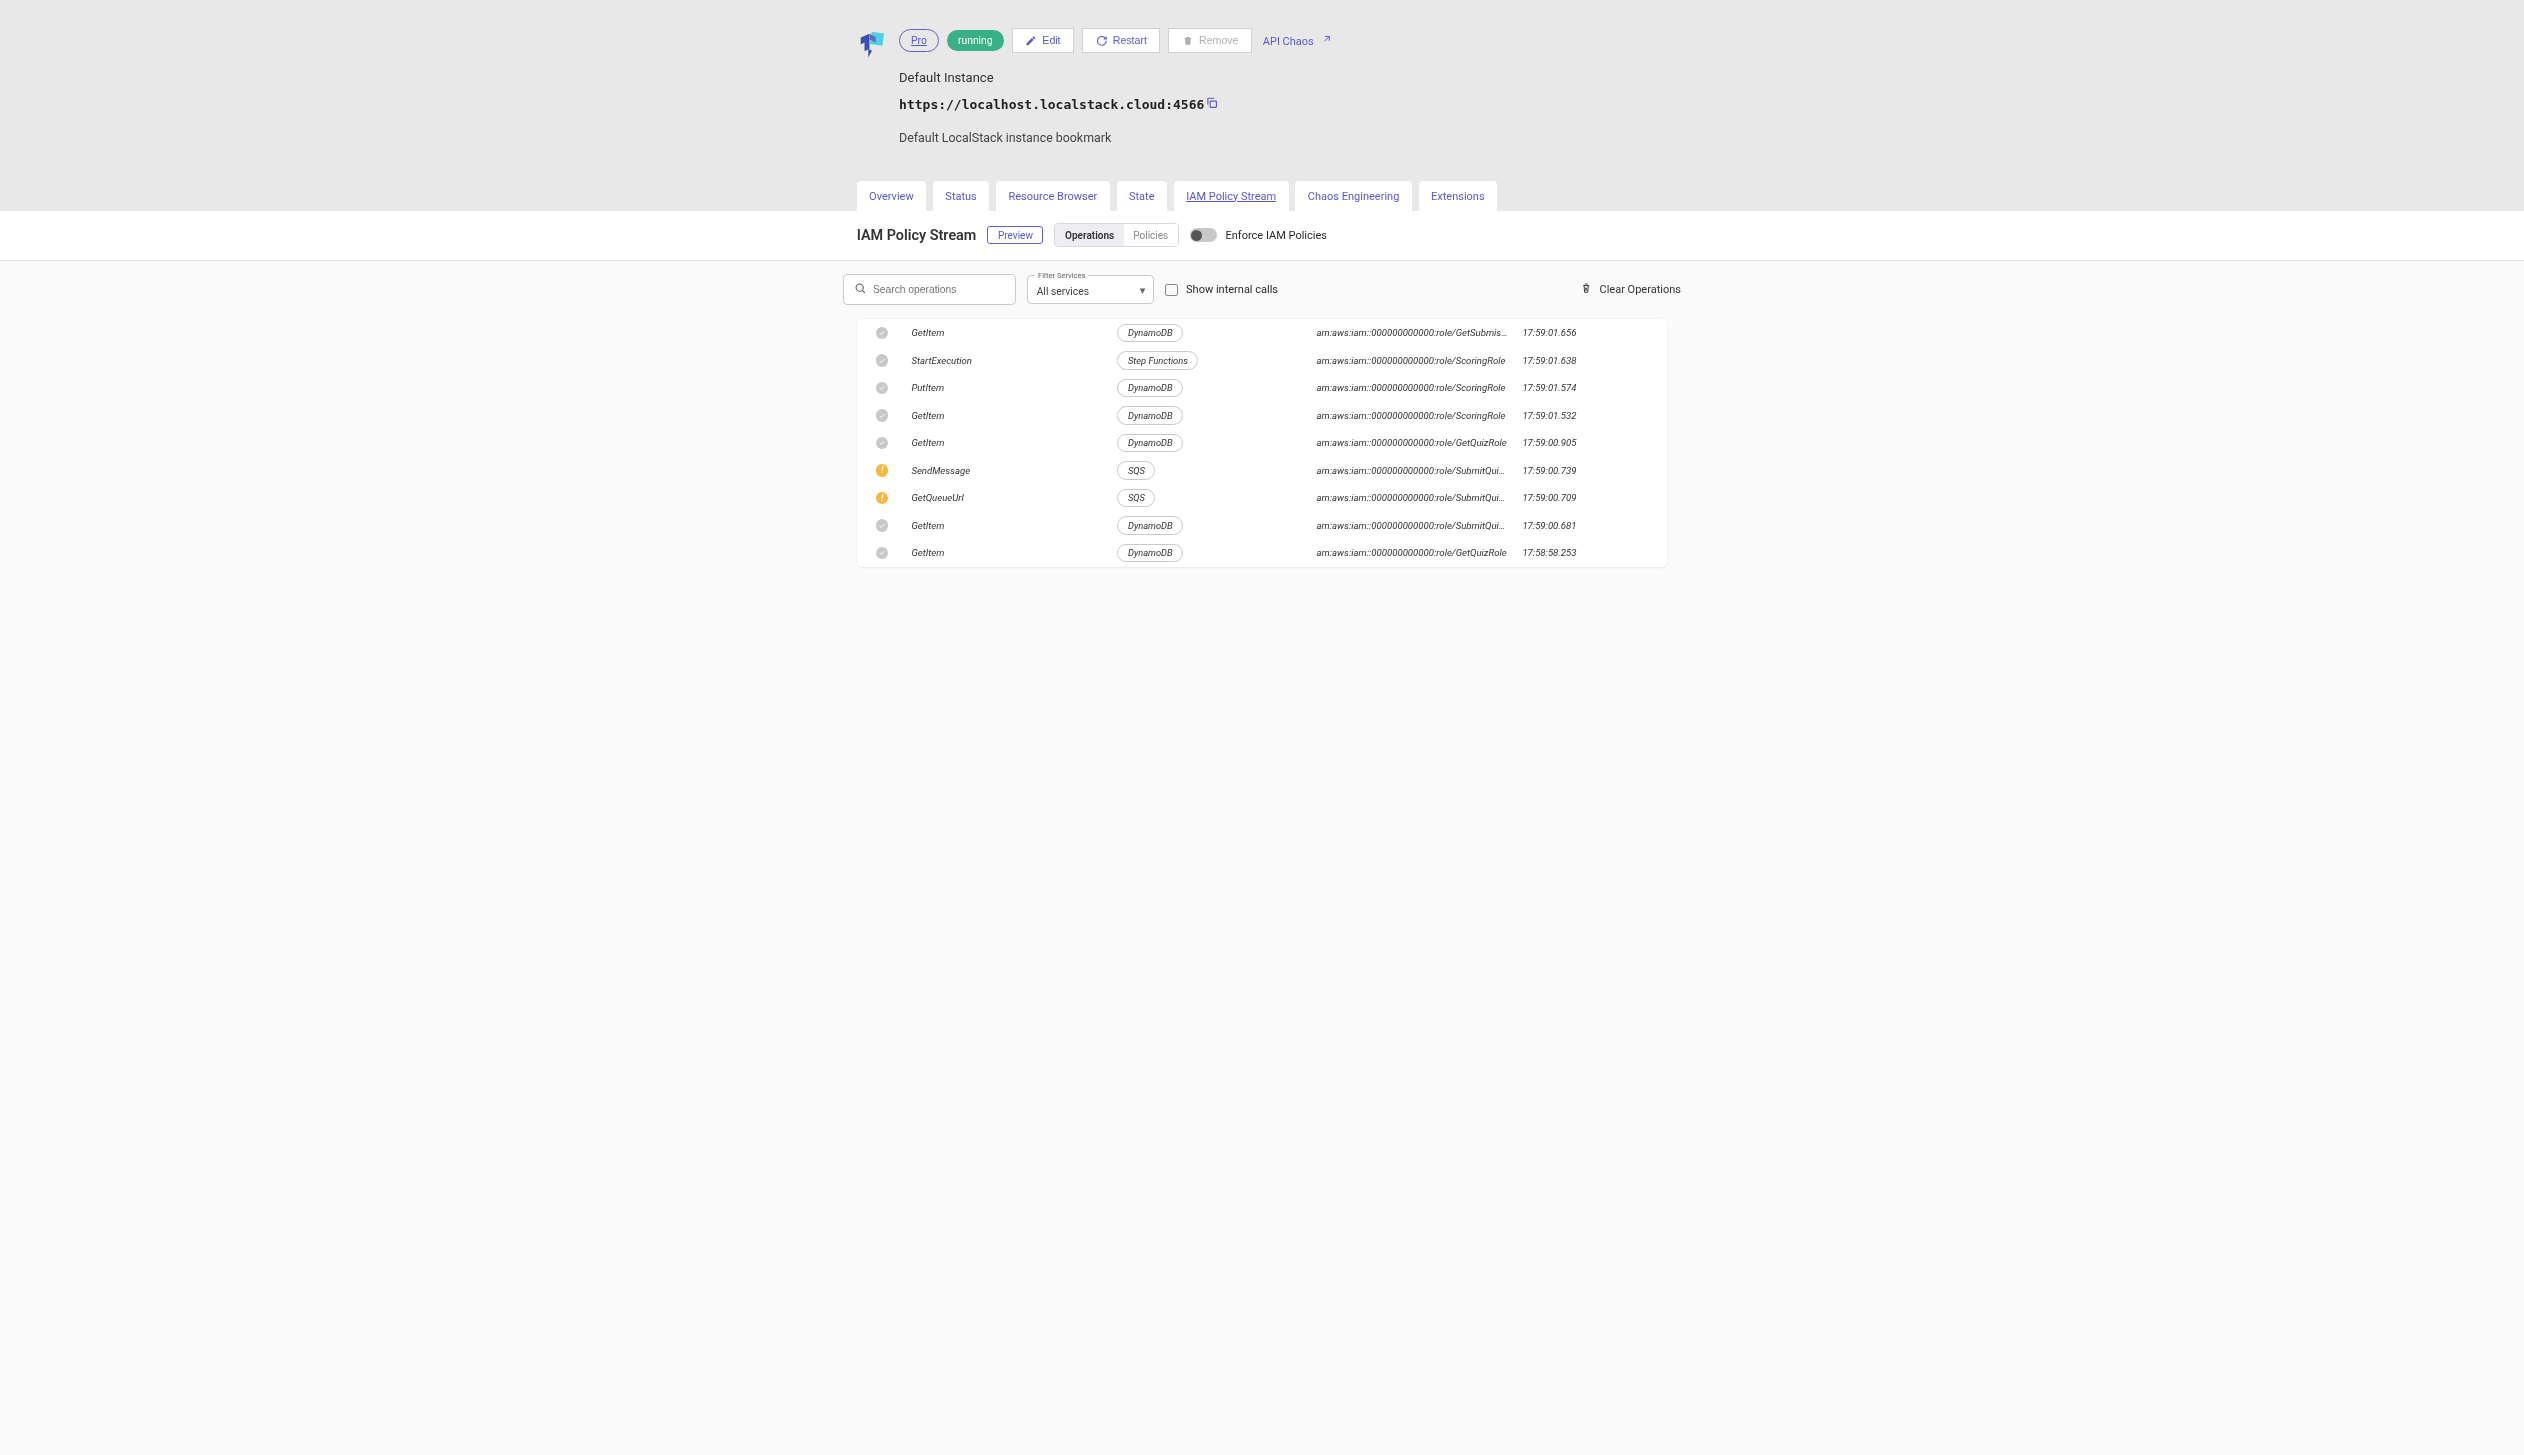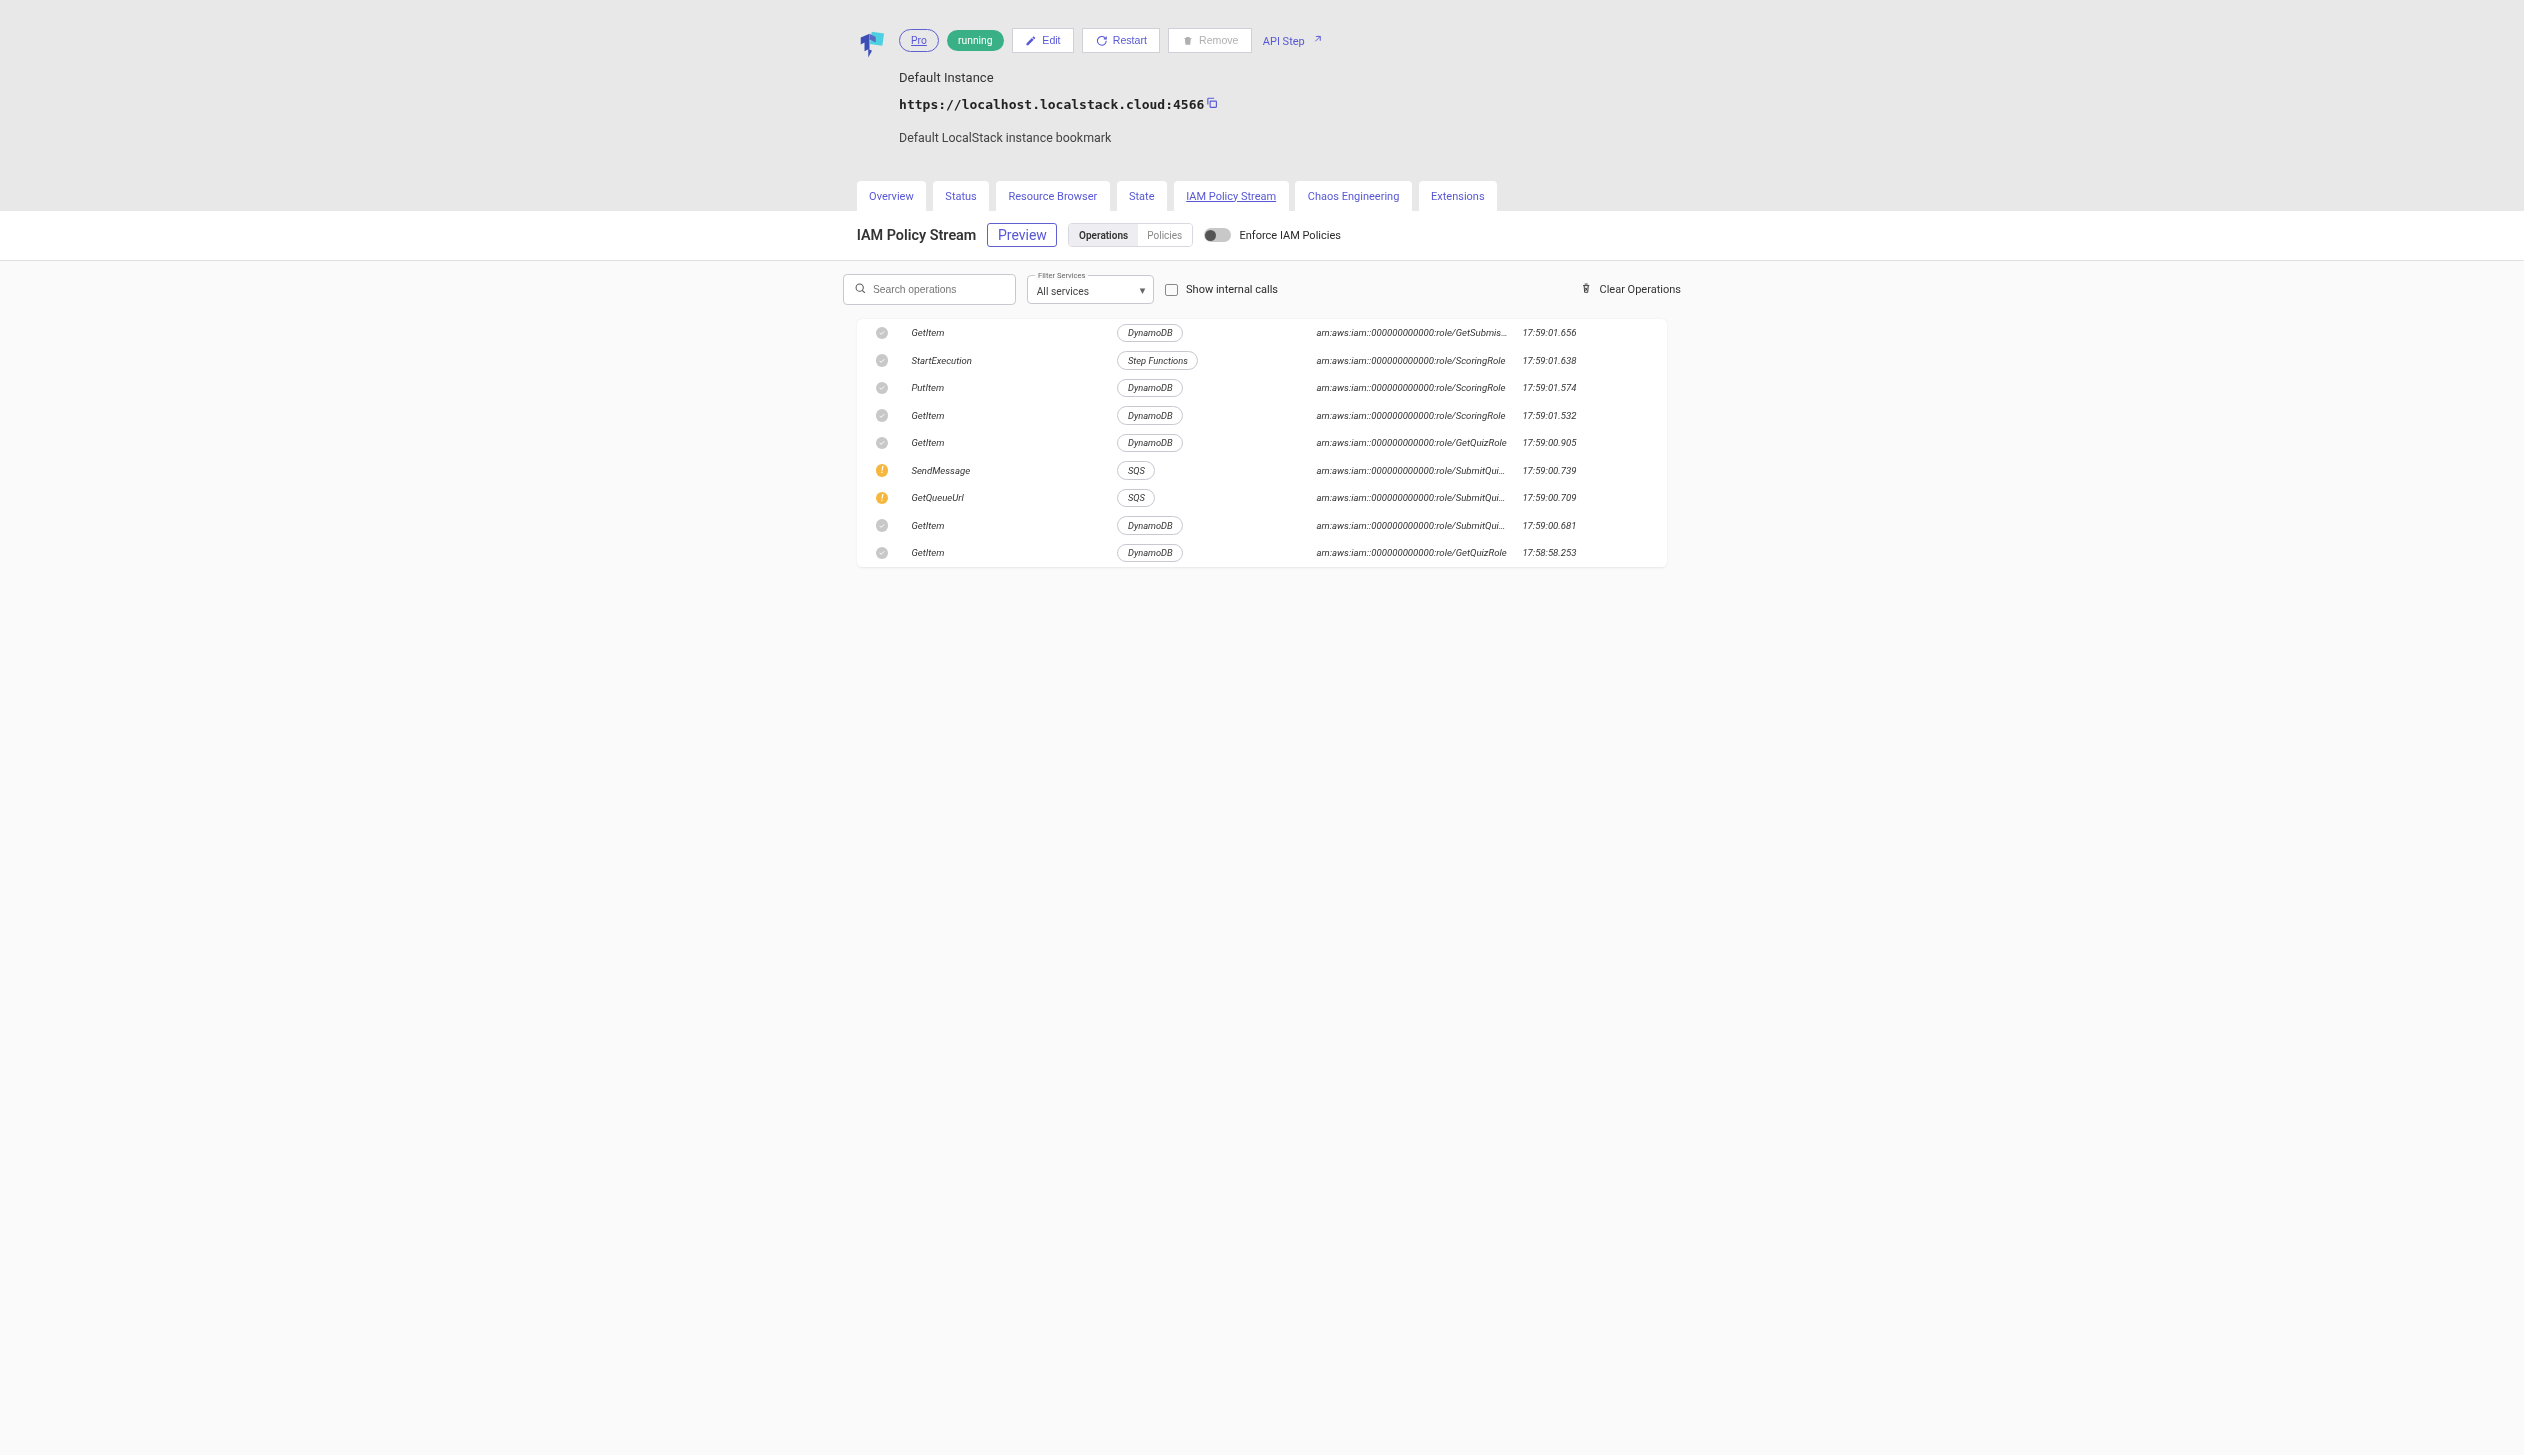--- a/index.html
+++ b/index.html
@@ -21,21 +21,21 @@
 .instance-url-row { display: flex; align-items: center; gap: 1px; margin-bottom: 18px; }
 .instance-url { font-family: ui-monospace, "SF Mono", Menlo, Consolas, monospace; font-size: 13px; font-weight: 600; color: #222; }
 .copy-icon { color: #5858d6; cursor: pointer; }
 .instance-desc { font-size: 12.4px; color: #444; margin-bottom: 36px; }
 .tabs-row { display: flex; gap: 6.9px; }
 .tab { padding: 8.2px 12.4px; background: #fff; border-radius: 4.1px 4.1px 0 0; font-size: 11px; color: #5858d6; cursor: pointer; }
 .tab-active { text-decoration: underline; }
 .page-bar { background: #fff; border-bottom: 0.7px solid #e0e0e0; padding: 12.4px 0; }
 .page-bar-inner { display: flex; align-items: center; gap: 11px; }
 .page-title { font-size: 14.4px; font-weight: 600; color: #333; }
-.preview-badge { border: 0.7px solid #6060d0; color: #5858d6; padding: 2.7px 9.6px; border-radius: 3px; font-size: 14px; }
+.preview-badge { border: 0.7px solid #6060d0; color: #5858d6; padding: 2.7px 9.6px; border-radius: 3px; font-size: 10px; }
 .seg-group { display: inline-flex; border: 0.7px solid #d8d8e0; border-radius: 4.1px; overflow: hidden; }
 .seg { padding: 5.5px 9.6px; font-size: 10px; color: #888; cursor: pointer; background: #fff; }
 .seg-active { background: #eeeef2; color: #333; font-weight: 600; }
 .toggle-row { display: inline-flex; align-items: center; gap: 8.2px; }
 .toggle { width: 27.5px; height: 13.7px; background: #c8c8c8; border-radius: 13.7px; position: relative; cursor: pointer; }
 .toggle::after { content: ""; position: absolute; width: 11px; height: 11px; background: #555; border-radius: 50%; top: 1.4px; left: 1.4px; }
 .filter-bar { padding: 13.7px 0; }
 .filter-inner { display: flex; align-items: center; gap: 11px; }
 .search-box { display: flex; align-items: center; gap: 6.9px; border: 0.7px solid #c8c8d0; border-radius: 4.1px; padding: 6.9px 9.6px; background: #fff; min-width: 124px; }
 .search-box input { border: none; outline: none; font-size: 10.3px; flex: 1; background: transparent; }
@@ -92,21 +92,21 @@
                 </svg></span>
             <span>Restart</span>
           </button>
           <button class="btn btn-disabled">
             <span class="icon-sm"><svg viewBox="0 0 24 24" fill="#b0b0b0">
                   <path d="M6 7h12l-1 13H7L6 7zm3-3h6l1 2H8l1-2zM4 6h16v1H4z"></path>
                 </svg></span>
             <span>Remove</span>
           </button>
           <a class="btn-link">
-            <span>API Step</span>
+            <span>API Chaos</span>
             <span class="icon-sm api-arrow"><svg viewBox="0 0 24 24" fill="none" stroke="#5858d6" stroke-width="2">
                   <path d="M7 17L17 7M8 7h9v9"></path>
                 </svg></span>
           </a>
         </div>
         <div class="instance-name">Default Instance</div>
         <div class="instance-url-row">
           <span class="instance-url">https://localhost.localstack.cloud:4566</span>
           <span class="copy-icon"><svg width="13.7" height="13.7" viewBox="0 0 24 24" fill="none" stroke="#5858d6" stroke-width="2">
                 <rect x="9" y="9" width="11" height="11" rx="1"></rect>

